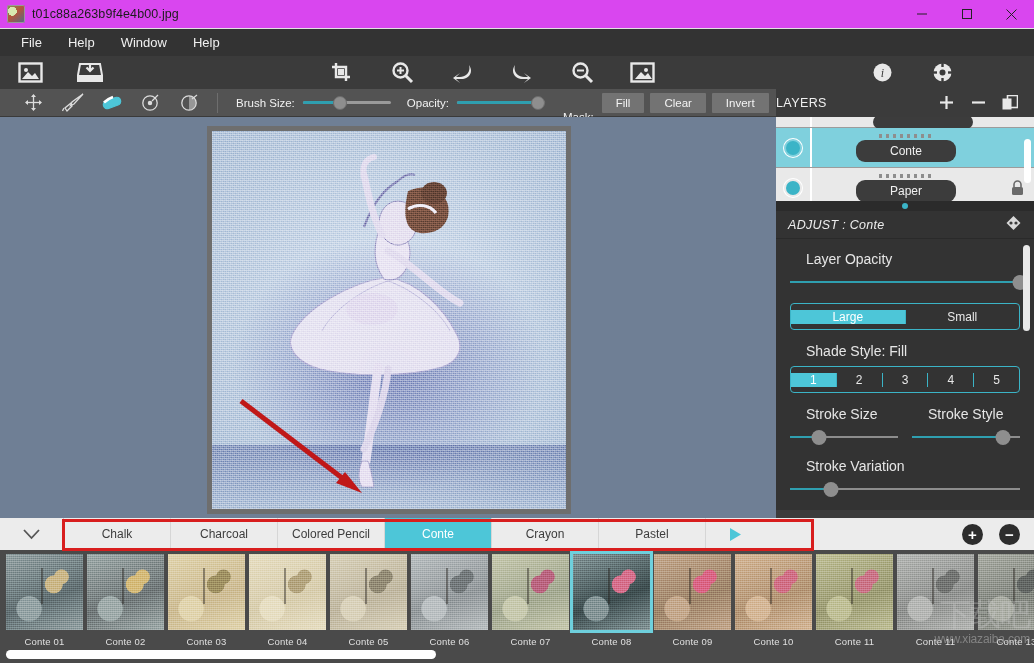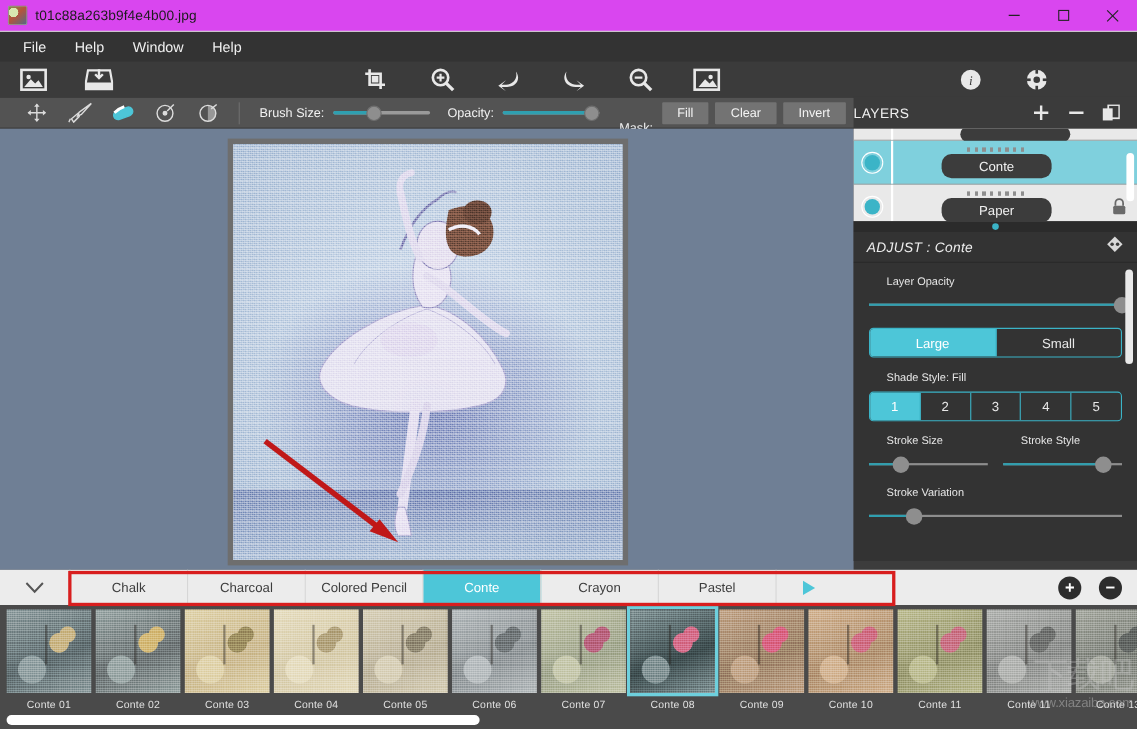--- a/index.html
+++ b/index.html
@@ -178,32 +178,33 @@
 
   .adjust {
     background: #333333; position: relative; height: 299px; overflow: hidden;
   }
   .adjust-header {
     height: 28px; display: flex; align-items: center; border-bottom: 1px solid #2a2a2a; font-style: italic;
   }
   .adjust-title { color: #ededed; font-size: 12.5px; margin-left: 12px; letter-spacing: .3px; }
   .adjust-icon { margin-left: auto; margin-right: 12px; color: #dcdcdc; }
   .adjust-body { padding: 12px 14px 0 14px; position: relative; }
-  .field-label { color: #e6e6e6; font-size: 10px; margin-bottom: 7px; padding-left: 16px; }
+  .field-label { color: #e6e6e6; font-size: 14px; margin-bottom: 7px; padding-left: 16px; }
   .prow { margin-bottom: 13px; }
   .pslider { position: relative; height: 16px; display: flex; align-items: center; }
   .pslider .ptrack { height: 2px; width: 100%; background: #8d8d8d; }
   .pslider .pfill { position: absolute; left: 0; height: 2px; background: #2f9fb0; }
   .pslider .pknob {
     position: absolute; width: 15px; height: 15px; border-radius: 50%;
     background: #8e8e8e; transform: translateX(-7.5px);
   }
   .seg {
     display: flex; border: 1px solid #3bb4c7; border-radius: 4px; overflow: hidden;
     height: 27px;
+    align-items: center;
   }
   .seg div {
     flex: 1; display: flex; align-items: center; justify-content: center;
     color: #e8e8e8; font-size: 12px; border-right: 1px solid #3bb4c7;
   }
   .seg div:last-child { border-right: none; }
   .seg div.on { background: #4dc6d8; color: #ffffff; }
   .two-col { display: flex; gap: 14px; }
   .two-col > div { flex: 1; }
   .adjust-scrollbar {

